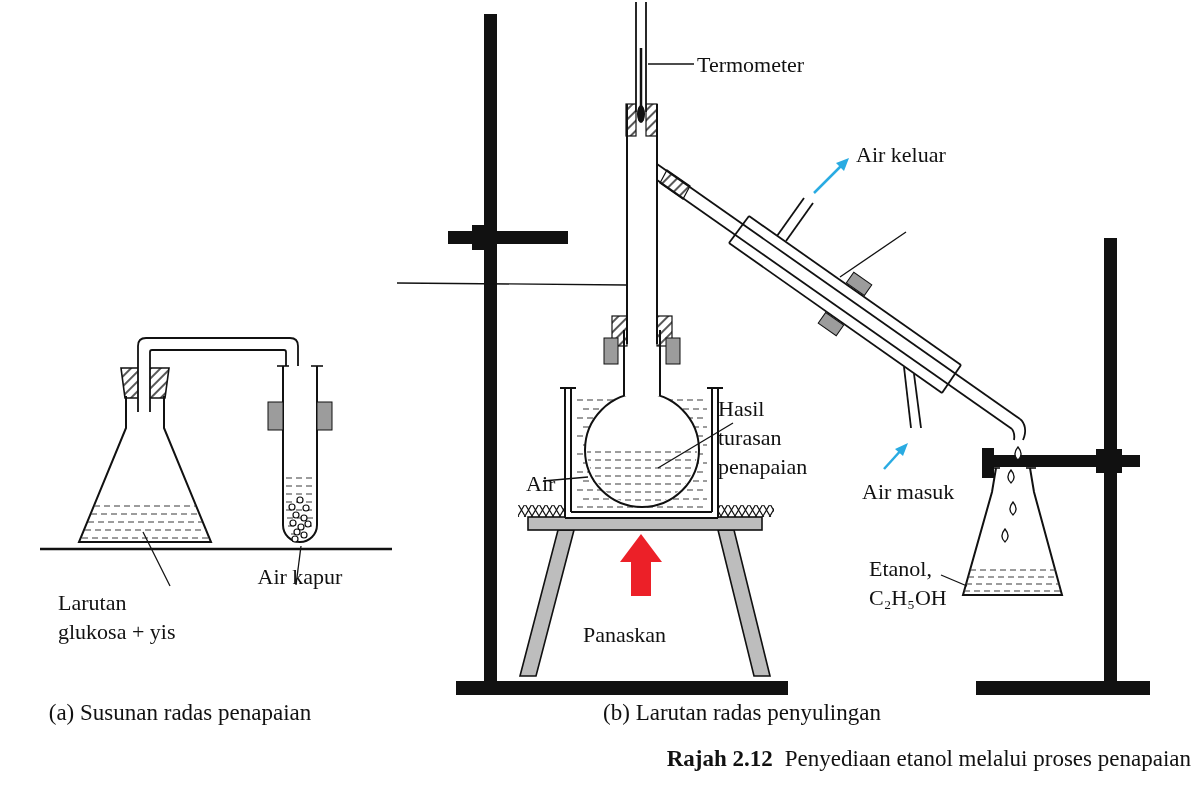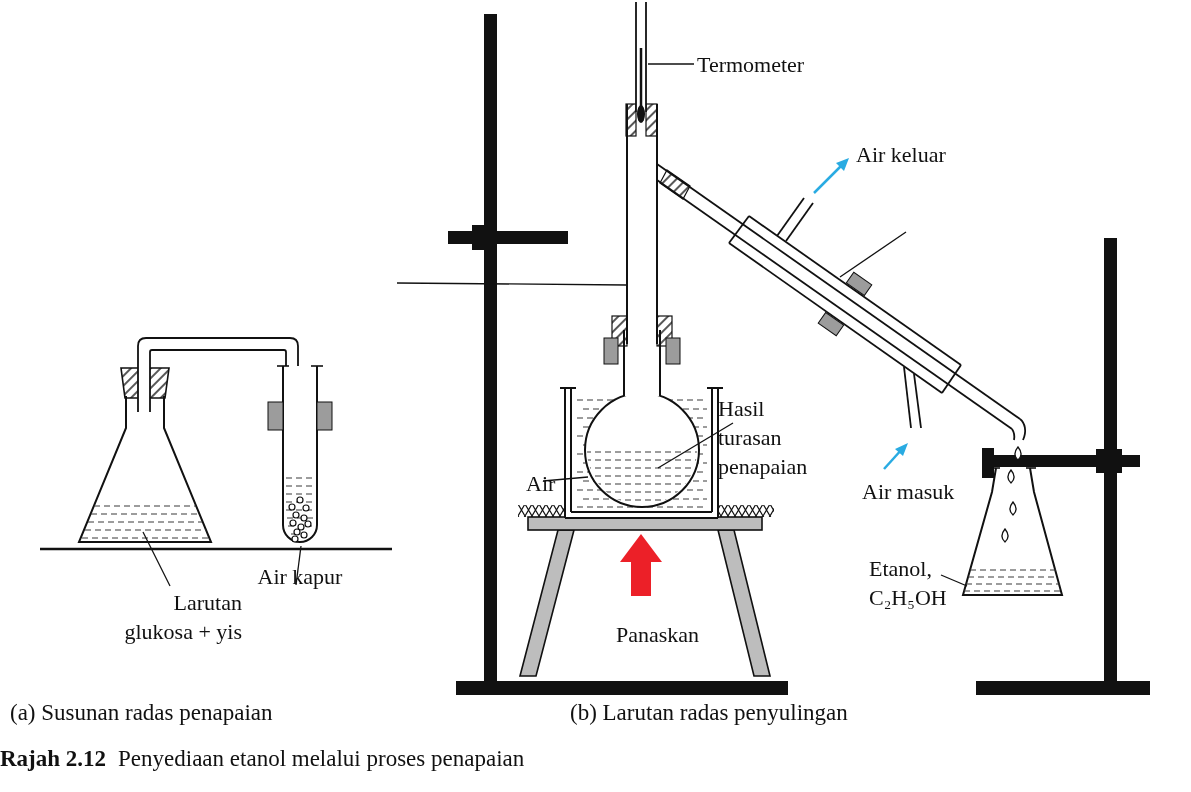--- a/index.html
+++ b/index.html
@@ -1,21 +1,21 @@
 <!DOCTYPE html>
 <html><head>
 <meta charset="utf-8">
 <style>
   html,body{margin:0;padding:0;background:#fff;}
   .canvas{position:relative;width:1191px;height:792px;background:#fff;overflow:hidden;
           font-family:"Liberation Serif","DejaVu Serif",serif;color:#111;}
   .canvas svg{position:absolute;left:0;top:0;}
   .lbl{position:absolute;font-size:22px;line-height:1.32;white-space:pre-line;}
-  .caption{position:absolute;font-size:23px;}
-  .figcap{position:absolute;left:0;top:746px;width:1191px;text-align:left;font-size:23px;}
+  .caption{position:absolute;font-size:23px;text-align:center;}
+  .figcap{position:absolute;left:0;top:746px;width:1191px;text-align:right;font-size:23px;}
   .figcap .bold{font-weight:bold;margin-right:12px;}
 </style>
 </head>
 <body>
 
 <div class="canvas">
 
 <svg width="1191" height="792" viewBox="0 0 1191 792">
   <defs>
     <pattern id="hatch" patternUnits="userSpaceOnUse" width="7" height="7" patternTransform="rotate(45)">
@@ -250,22 +250,22 @@
 
 <div class="lbl" style="left:697px;top:50px;">Termometer</div>
 <div class="lbl" style="left:856px;top:140px;">Air keluar</div>
 <div class="lbl" style="left:718px;top:350px;margin-top:44px;">Hasil
 turasan
 penapaian</div>
 <div class="lbl" style="left:514px;top:469px;margin-left:12px;">Air</div>
 <div class="lbl" style="left:862px;top:477px;text-align:center;">Air masuk</div>
 <div class="lbl" style="left:869px;top:554px;">Etanol,
 C₂H₅OH</div>
-<div class="lbl" style="left:583px;top:620px;width:116px;text-align:right;">Panaskan</div>
-<div class="lbl" style="left:58px;top:588px;width:184px;text-align:right;">Larutan
+<div class="lbl" style="left:583px;top:620px;width:116px;text-align:left;">Panaskan</div>
+<div class="lbl" style="left:58px;top:588px;width:184px;text-align:left;">Larutan
 glukosa + yis</div>
 <div class="lbl" style="left:233px;top:562px;width:134px;text-align:center;">Air kapur</div>
 
 <div class="caption" style="left:10px;top:700px;width:340px;">(a) Susunan radas penapaian</div>
 <div class="caption" style="left:570px;top:700px;width:344px;">(b) Larutan radas penyulingan</div>
 
 <div class="figcap">
   <span class="bold">Rajah 2.12</span><span>Penyediaan etanol melalui proses penapaian</span>
 </div>
 

